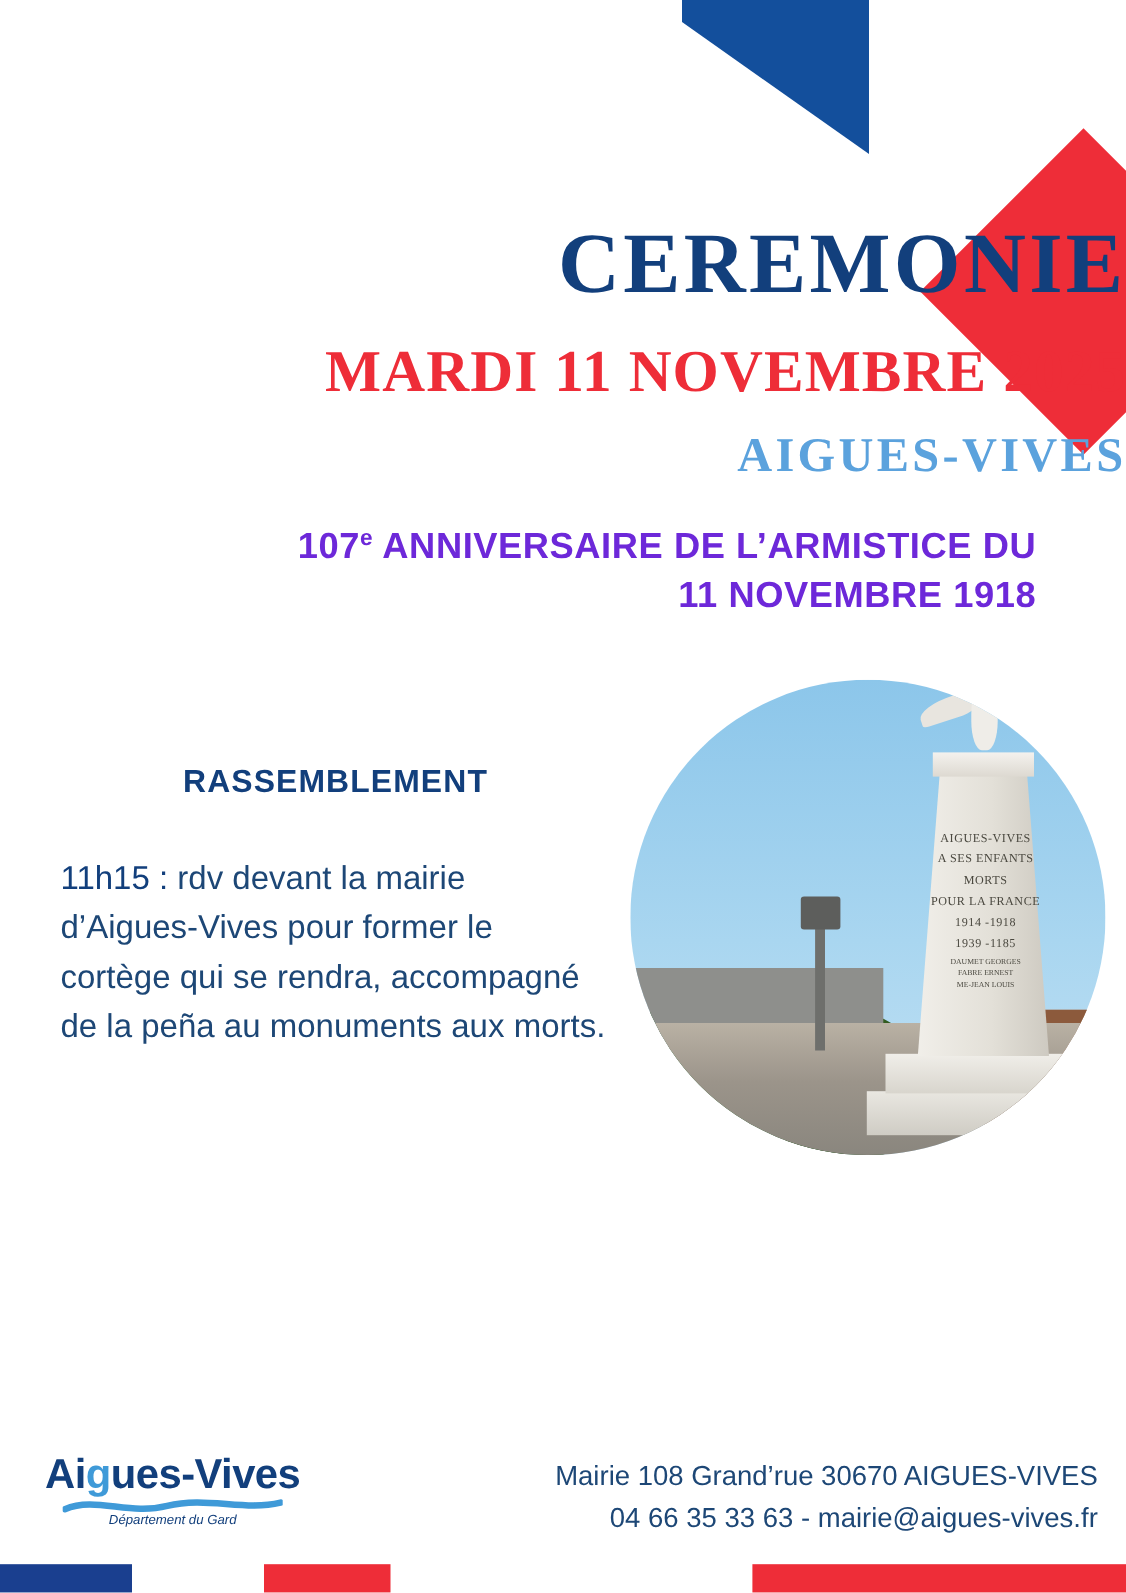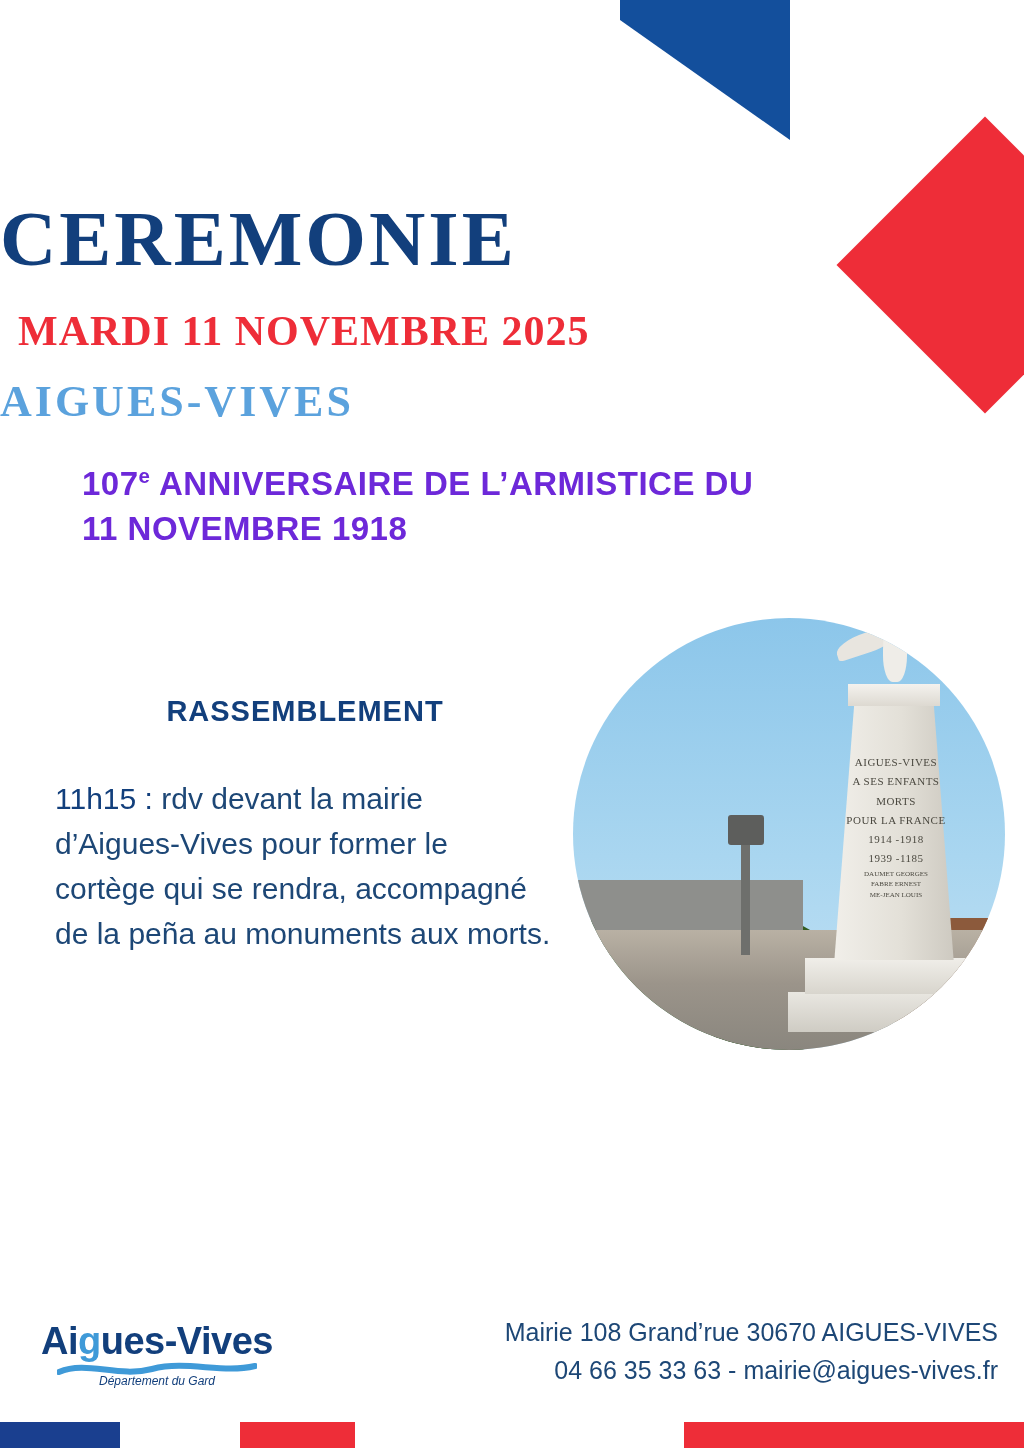--- a/index.html
+++ b/index.html
@@ -69,35 +69,35 @@
     height: 26px;
     background: #ee2d38;
   }
 
   
   .headline {
     position: absolute;
     top: 200px;
     left: 0;
     width: 1024px;
-    text-align: left;
+    text-align: right;
   }
   .title-main {
     font-family: "Liberation Serif", serif;
     font-weight: bold;
     font-size: 78px;
     letter-spacing: 3px;
     color: #123f7c;
     line-height: 1.0;
     margin: 0;
   }
   .title-date {
     font-family: "Liberation Serif", serif;
     font-weight: bold;
-    font-size: 42px;
+    font-size: 54px;
     letter-spacing: 1px;
     color: #ee2d38;
     margin: 32px 0 0 0;
     line-height: 1.0;
     padding-left: 18px;
   }
   .title-city {
     font-family: "Liberation Serif", serif;
     font-weight: bold;
     font-size: 44px;
@@ -344,21 +344,21 @@
   .logo-sub {
     font-family: "Liberation Sans", sans-serif;
     font-size: 12px;
     font-style: italic;
     color: #123f7c;
     margin-top: -4px;
   }
   .contact {
     position: absolute;
     right: 26px;
-    bottom: 58px;
+    bottom: 48px;
     width: 560px;
     text-align: right;
     font-family: "Liberation Sans", sans-serif;
     font-size: 25px;
     color: #1d4776;
     line-height: 1.55;
   }
 </style>
 </head>
 <body>

